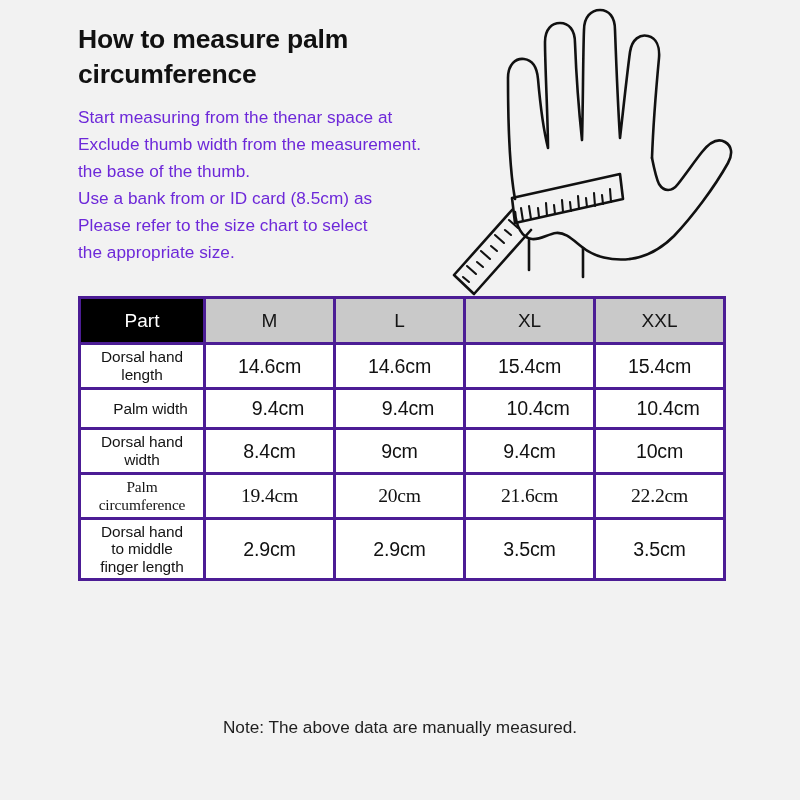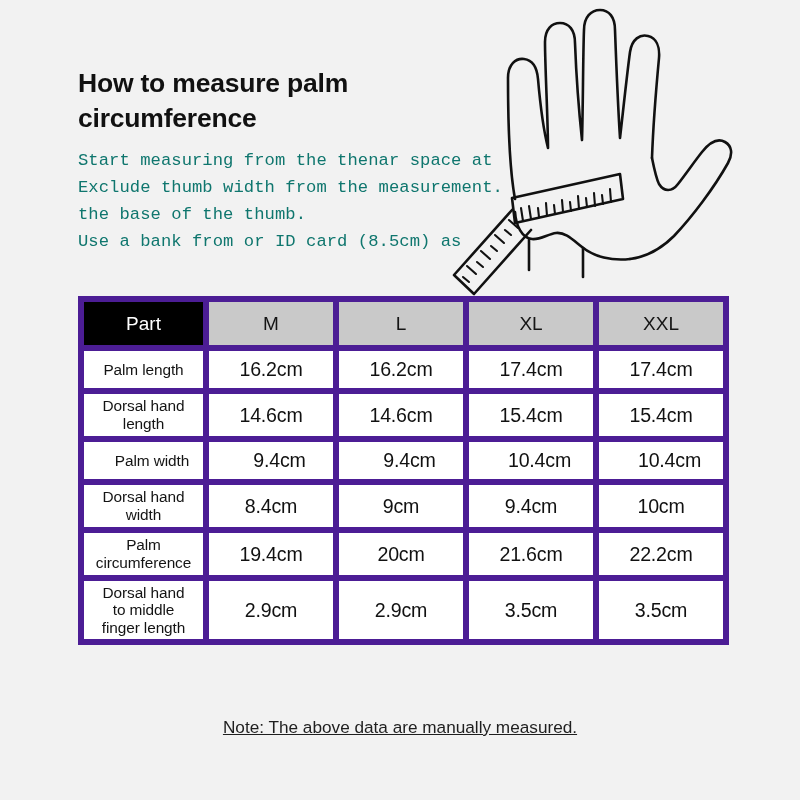--- a/index.html
+++ b/index.html
@@ -20,37 +20,35 @@
     position: absolute;
     inset: 0;
   }
 
   
   .intro {
     position: absolute;
     left: 78px;
     top: 22px;
     width: 430px;
-    margin-top: 44px;
   }
   .title {
     font-size: 26.5px;
     font-weight: bold;
     line-height: 1.33;
     letter-spacing: -0.2px;
     color: #111111;
     margin: 0 0 12px 0;
     white-space: pre-line;
   }
   .intro-lines {
     font-size: 17.2px;
     line-height: 1.565;
-    color: #0f766e;
+    color: #6d28d9;
     letter-spacing: 0.05px;
-    font-family: Liberation Mono, monospace;
   }
   .intro-line {
     white-space: nowrap;
   }
 
   
   .hand-figure {
     position: absolute;
     left: 452px;
     top: 2px;
@@ -74,21 +72,21 @@
     border-collapse: collapse;
     width: 645px;
     table-layout: fixed;
     background: #ffffff;
   }
   table.size-table col.c-part { width: 125px; }
   table.size-table col.c-size { width: 130px; }
 
   table.size-table th,
   table.size-table td {
-    border: 6px solid #4c1d95;
+    border: 3px solid #4c1d95;
     text-align: center;
     vertical-align: middle;
     padding: 0;
   }
 
   th.part-head {
     background: #000000;
     color: #ffffff;
     font-size: 19px;
     font-weight: normal;
@@ -114,50 +112,52 @@
   td.value-cell {
     font-size: 19.6px;
     color: #111111;
     letter-spacing: -0.2px;
   }
 
   tbody tr.r1 td { height: 37px; }
   tbody tr.r2 td { height: 42px; }
   tbody tr.r3 td { height: 37px; padding-left: 17px; }
   tbody tr.r4 td { height: 42px; }
-  tbody tr.r5 td { height: 42px; }
+  tbody tr.r5 td { height: 42px; font-family: Liberation Serif, serif; }
   tbody tr.r6 td { height: 42px; }
   tbody tr.r7 td { height: 58px; }
   tbody tr.r8 td { height: 42px; }
 
   
   .note {
     position: absolute;
     left: 0;
     right: 0;
     top: 714px;
     text-align: center;
     font-size: 17.2px;
     line-height: 1.58;
     color: #1f1f1f;
   }
-  .note-line { display: block; text-decoration: underline; }
+  .note-line { display: block; }
 </style>
 </head>
 <body>
 
 <div class="page">
 
   <div class="intro">
     <h1 class="title">How to measure palm<br>circumference</h1>
     <div class="intro-lines">
       <div class="intro-line">Start measuring from the thenar space at</div>
       <div class="intro-line">Exclude thumb width from the measurement.</div>
       <div class="intro-line">the base of the thumb.</div>
       <div class="intro-line">Use a bank from or ID card (8.5cm) as</div>
+      <div class="intro-line">Please refer to the size chart to select</div>
+      <div class="intro-line">the appropriate size.</div>
     </div>
   </div>
 
   <div class="hand-figure">
     <svg viewBox="0 0 340 295" xmlns="http://www.w3.org/2000/svg" fill="none" stroke="#111111" stroke-width="2.6" stroke-linecap="round" stroke-linejoin="round">
 
       <path d="M63,197
                C58,170 56,120 56,76
                C56,62 64,56 72,57
                C80,58 85,65 86,77
@@ -237,27 +237,20 @@
       <thead>
         <tr>
           <th class="part-head">Part</th>
           <th class="size-head">M</th>
           <th class="size-head">L</th>
           <th class="size-head">XL</th>
           <th class="size-head">XXL</th>
         </tr>
       </thead>
       <tbody>
-        <tr class="r1">
-          <td class="part-cell">Palm length</td>
-          <td class="value-cell">16.2cm</td>
-          <td class="value-cell">16.2cm</td>
-          <td class="value-cell">17.4cm</td>
-          <td class="value-cell">17.4cm</td>
-        </tr>
         <tr class="r2">
           <td class="part-cell">Dorsal hand<br>length</td>
           <td class="value-cell">14.6cm</td>
           <td class="value-cell">14.6cm</td>
           <td class="value-cell">15.4cm</td>
           <td class="value-cell">15.4cm</td>
         </tr>
         <tr class="r3">
           <td class="part-cell">Palm width</td>
           <td class="value-cell">9.4cm</td>

